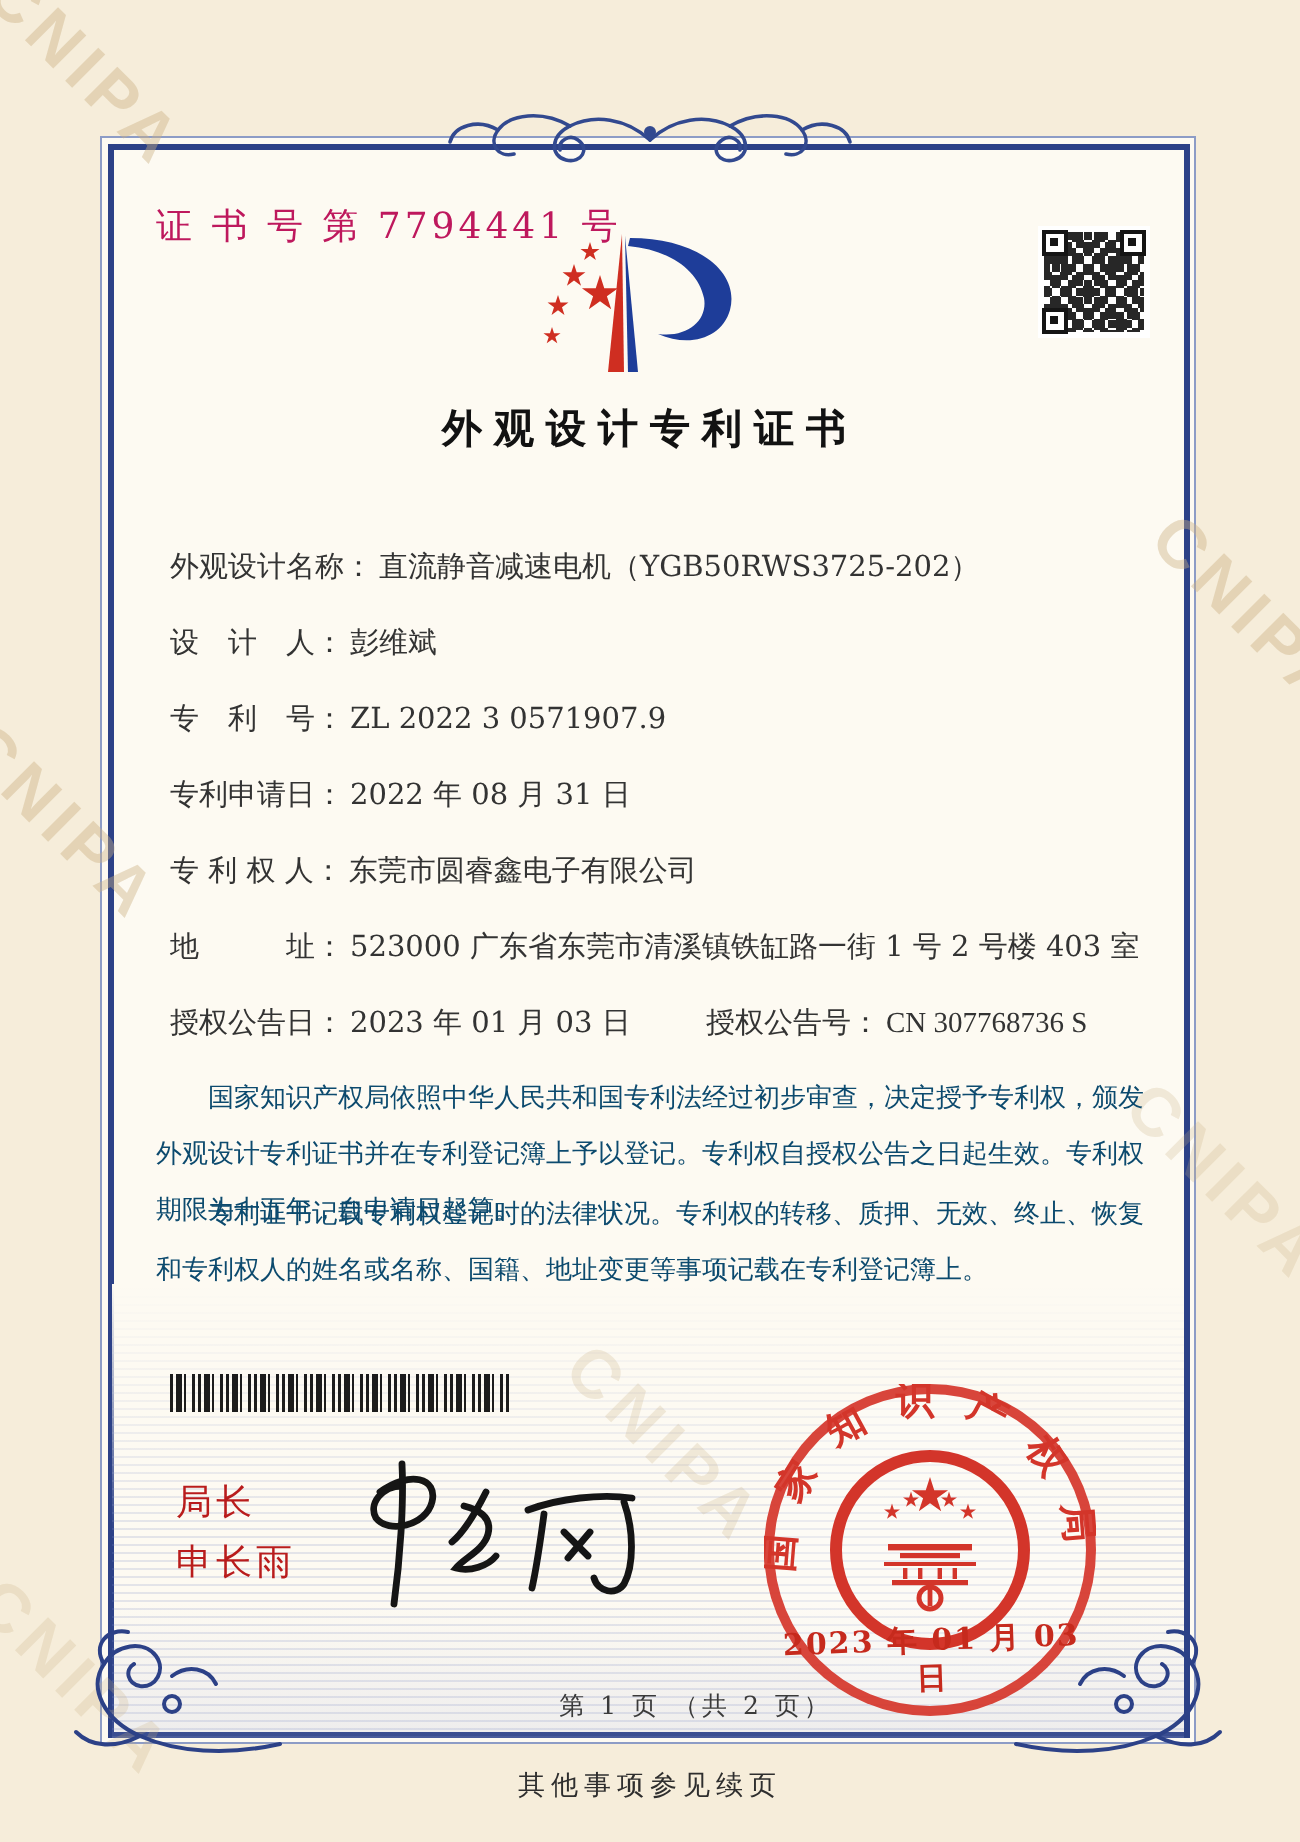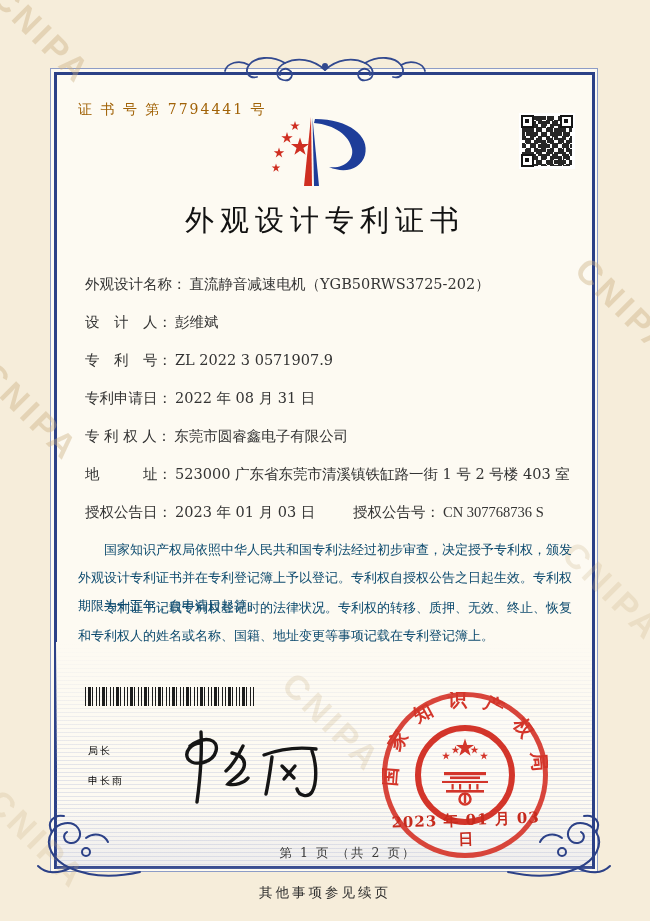--- a/index.html
+++ b/index.html
@@ -18,52 +18,52 @@
   .frame-inner{position:absolute;inset:2.5px;border:3px solid #2c4187;}
 
   .pattern{position:absolute;left:56px;top:642px;width:536px;height:227px;z-index:2;
     background-image:
       linear-gradient(to bottom,#fdfaf2 0%,rgba(253,250,242,0) 55%),
       linear-gradient(to top,rgba(148,158,208,0.14),rgba(148,158,208,0) 30%),
       repeating-linear-gradient(0deg,rgba(125,140,195,0.20) 0 1px,rgba(255,255,255,0) 1px 4px);}
 
   .orn{position:absolute;z-index:4;}
 
-  .cert-no{position:absolute;left:78px;top:101px;z-index:5;font-size:14px;letter-spacing:2px;color:#a16207;}
+  .cert-no{position:absolute;left:78px;top:101px;z-index:5;font-size:18px;letter-spacing:2px;color:#be185d;}
   .logo{position:absolute;left:266px;top:110px;z-index:5;}
   .qr{position:absolute;left:519px;top:113px;width:56px;height:56px;background:#fff;z-index:5;}
   .qr-mods{position:absolute;inset:3px;opacity:.92;
     background:
       repeating-conic-gradient(#151515 0% 25%,transparent 0% 50%) 0 0/8px 8px,
       repeating-conic-gradient(#151515 0% 25%,transparent 0% 50%) 3px 5px/11px 11px;}
   .qf{position:absolute;width:13px;height:13px;border:2.5px solid #151515;background:#fff;box-sizing:border-box;}
   .qf::after{content:"";position:absolute;left:2px;top:2px;width:4px;height:4px;background:#151515;}
   .qf.tl{left:2px;top:2px}.qf.tr{right:2px;top:2px}.qf.bl{left:2px;bottom:2px}
 
   .title{position:absolute;left:0;top:201px;width:650px;text-align:center;z-index:5;
-         font-size:29px;font-weight:normal;letter-spacing:6px;color:#121212;}
+         font-size:20px;font-weight:bold;letter-spacing:6px;color:#121212;}
 
   .fields{position:absolute;left:85px;top:274px;width:490px;z-index:5;font-size:14.5px;color:#333;}
   .frow{height:20px;line-height:20px;margin-bottom:18px;white-space:nowrap;position:relative;}
   .frow .val{margin-left:3px;}
   .rpair{position:absolute;left:268px;top:0;font-family:Liberation Serif, serif;}
 
   .para{position:absolute;left:78px;width:494px;z-index:5;font-size:13px;line-height:28px;
         color:#0c4a6e;text-indent:2em;text-align:justify;}
   .p1{top:536px;} .p2{top:594px;}
 
   .barcode{position:absolute;left:85px;top:687px;width:170px;height:19px;z-index:5;
     background-image:repeating-linear-gradient(90deg,
       #1c1c1c 0px,#1c1c1c 1.5px,transparent 1.5px,transparent 3px,
       #1c1c1c 3px,#1c1c1c 6px,transparent 6px,transparent 7px,
       #1c1c1c 7px,#1c1c1c 8px,transparent 8px,transparent 11px,
       #1c1c1c 11px,#1c1c1c 12.5px,transparent 12.5px,transparent 14px);}
 
   .signer{position:absolute;left:88px;top:736px;z-index:5;font-family:"Liberation Sans",sans-serif;
-          font-size:10px;color:#000000;letter-spacing:2px;line-height:30px;}
+          font-size:18px;color:#b91c1c;letter-spacing:2px;line-height:30px;}
   .sig{position:absolute;left:160px;top:726px;z-index:5;}
 
   .seal{position:absolute;left:382px;top:692px;width:166px;height:166px;z-index:6;
         border:5px solid rgba(213,53,42,0.92);border-radius:50%;box-sizing:border-box;
         background:rgba(255,255,255,0.25);}
   .seal svg{position:absolute;left:-5px;top:-5px;}
   .seal-date{position:absolute;left:386px;top:811px;width:160px;z-index:7;text-align:center;
         font-weight:bold;font-size:15px;letter-spacing:1px;color:#c62a1d;transform:rotate(-2deg);}
 
   .pageno{position:absolute;left:0;top:845px;width:650px;text-align:center;z-index:5;

